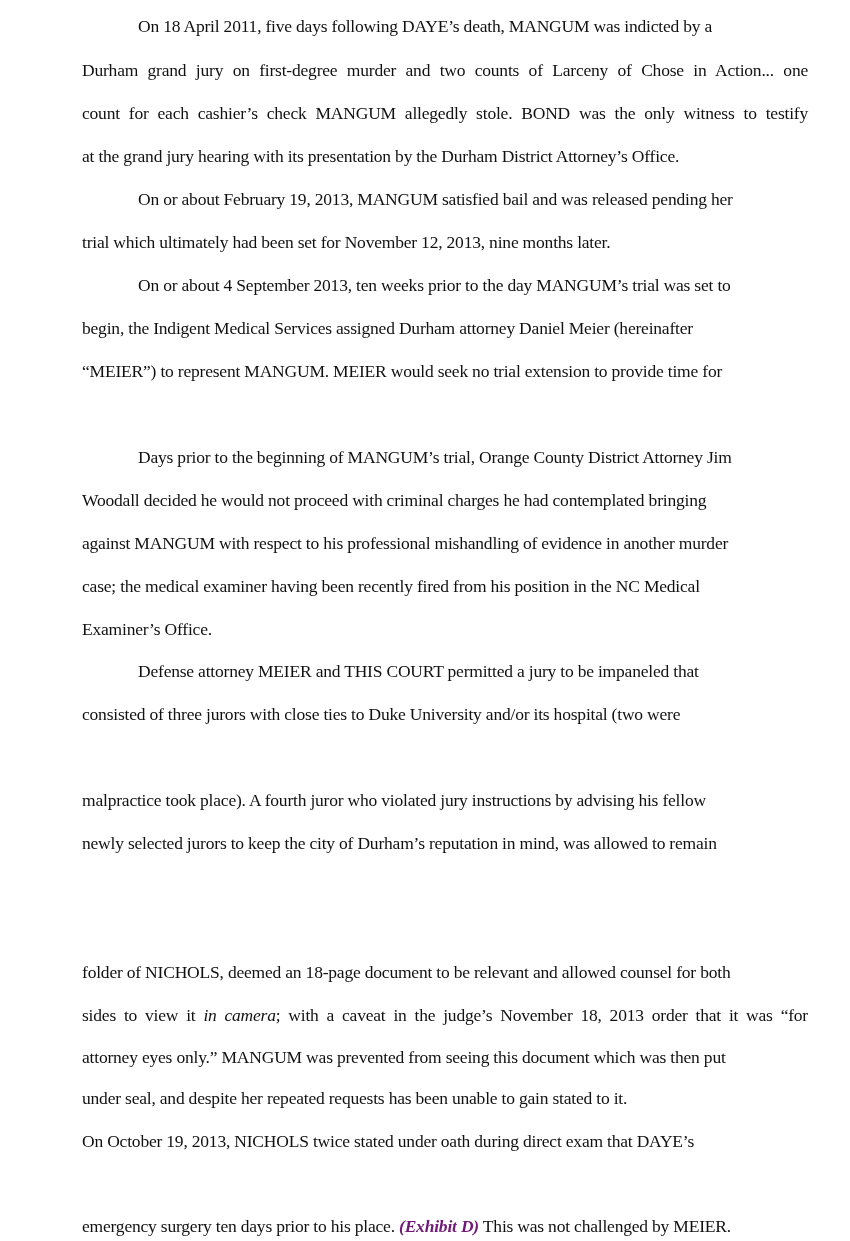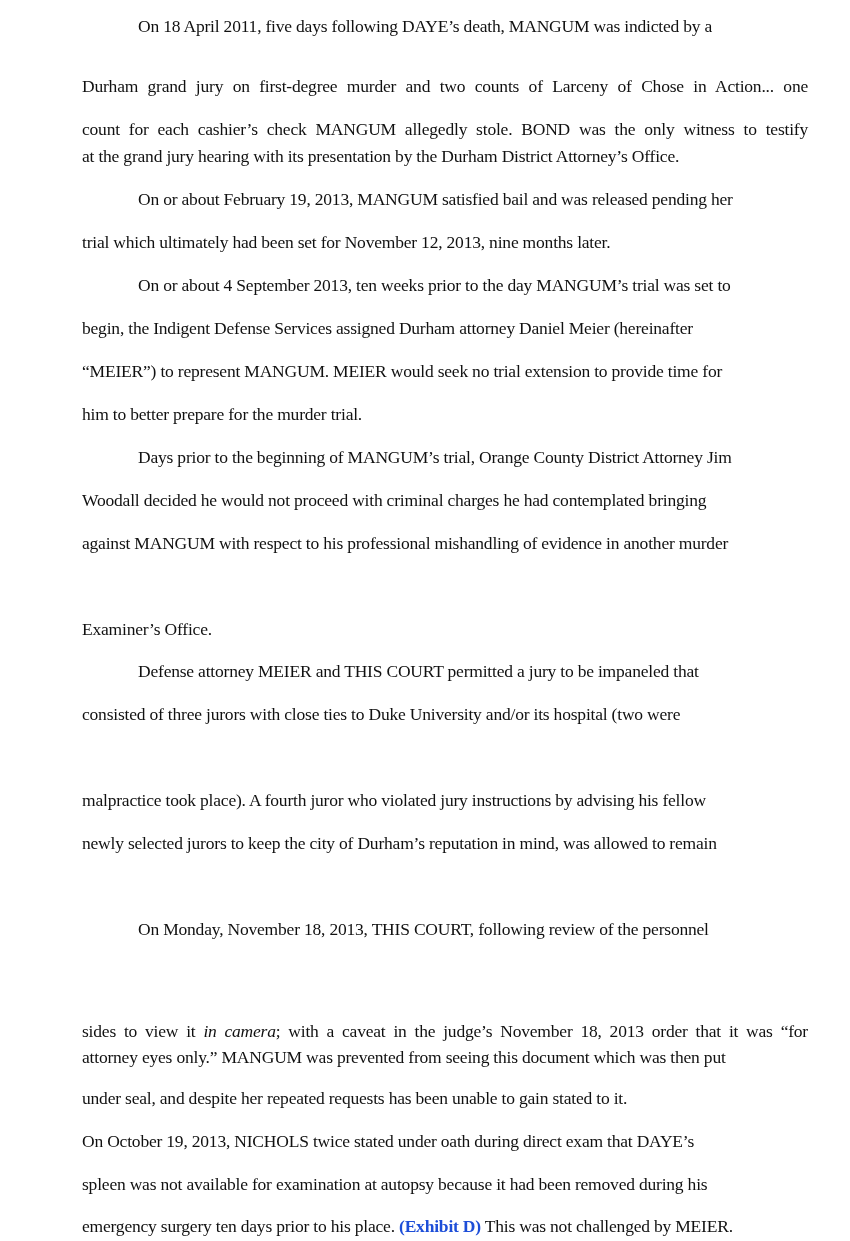--- a/index.html
+++ b/index.html
@@ -9,54 +9,53 @@
     position: absolute;
     left: 82px;
     font-family: "Liberation Serif", serif;
     font-size: 17.5px;
     color: #111;
     white-space: nowrap;
     line-height: 20px;
     letter-spacing: -0.2px;
   }
   .indent { left: 138px; }
-  .justify { width: 726px; text-align-last: justify; text-align: justify; margin-top: 16px; }
-  .exhibit { color: #1d4ed8; font-weight: bold; }
+  .justify { width: 726px; text-align-last: justify; text-align: justify; }
+  .exhibit { color: #701a75; font-weight: bold; font-style: italic; }
   em { }
 </style>
 </head>
 <body>
 
 <div class="page">
 
   <div class="line indent" style="top:12px">On 18 April 2011, five days following DAYE’s death, MANGUM  was indicted by a</div>
   <div class="line justify" style="top:56px">Durham grand jury on first-degree murder and two counts of Larceny of Chose in Action... one</div>
   <div class="line justify" style="top:99px">count for each cashier’s check MANGUM allegedly stole.  BOND was the only witness to testify</div>
   <div class="line" style="top:142px">at the grand jury hearing with its presentation by the Durham District Attorney’s Office.</div>
 
   <div class="line indent" style="top:185px">On or about February 19, 2013, MANGUM  satisfied bail and was released pending her</div>
   <div class="line" style="top:228px">trial which ultimately had been set for November 12, 2013, nine months  later.</div>
 
   <div class="line indent" style="top:271px">On or about 4 September 2013, ten weeks prior to the day MANGUM’s  trial was set to</div>
-  <div class="line" style="top:314px">begin, the Indigent Defense Services assigned Durham attorney Daniel Meier (hereinafter</div>
+  <div class="line" style="top:314px">begin, the Indigent Medical Services assigned Durham attorney Daniel Meier (hereinafter</div>
   <div class="line" style="top:357px">“MEIER”) to represent MANGUM.   MEIER would seek no trial extension to provide time for</div>
-  <div class="line" style="top:400px">him to better prepare for the murder trial.</div>
 
   <div class="line indent" style="top:443px">Days prior to the beginning of MANGUM’s trial, Orange County District Attorney Jim</div>
   <div class="line" style="top:486px">Woodall decided he would not proceed with criminal charges he had contemplated bringing</div>
   <div class="line" style="top:529px">against MANGUM with respect to his professional mishandling of evidence in another murder</div>
+  <div class="line" style="top:572px">case; the medical examiner having been recently fired from his position in the NC Medical</div>
   <div class="line" style="top:615px">Examiner’s Office.</div>
 
   <div class="line indent" style="top:657px">Defense attorney MEIER and THIS COURT permitted a jury to be impaneled that</div>
   <div class="line" style="top:700px">consisted of three jurors with close ties to Duke University and/or its hospital (two were</div>
   <div class="line" style="top:786px">malpractice took place).  A fourth juror who violated jury instructions by advising his fellow</div>
   <div class="line" style="top:829px">newly selected jurors to keep the city of Durham’s reputation in mind, was allowed to remain</div>
 
-  <div class="line indent" style="top:915px">On Monday, November 18, 2013, THIS COURT, following review of the personnel</div>
+  <div class="line" style="top:958px">folder of NICHOLS, deemed an 18-page document to be relevant and allowed counsel for both</div>
   <div class="line justify" style="top:1001px"><span>sides to view it </span><em>in camera</em><span>; with a caveat in the judge’s November 18, 2013 order that it was “for</span></div>
   <div class="line" style="top:1043px">attorney eyes only.”  MANGUM  was prevented from seeing this document which was then put</div>
   <div class="line" style="top:1084px">under seal, and despite her repeated requests has been unable to gain stated to it.</div>
 
   <div class="line" style="top:1127px">On October 19, 2013, NICHOLS twice stated under oath during direct exam that DAYE’s</div>
-  <div class="line" style="top:1170px">spleen was not available for examination at autopsy because it had been removed during his</div>
   <div class="line" style="top:1212px"><span>emergency surgery ten days prior to his place.  </span><span class="exhibit">(Exhibit D)</span><span>  This was not challenged by MEIER.</span></div>
 
 </div>
 
 </body></html>

